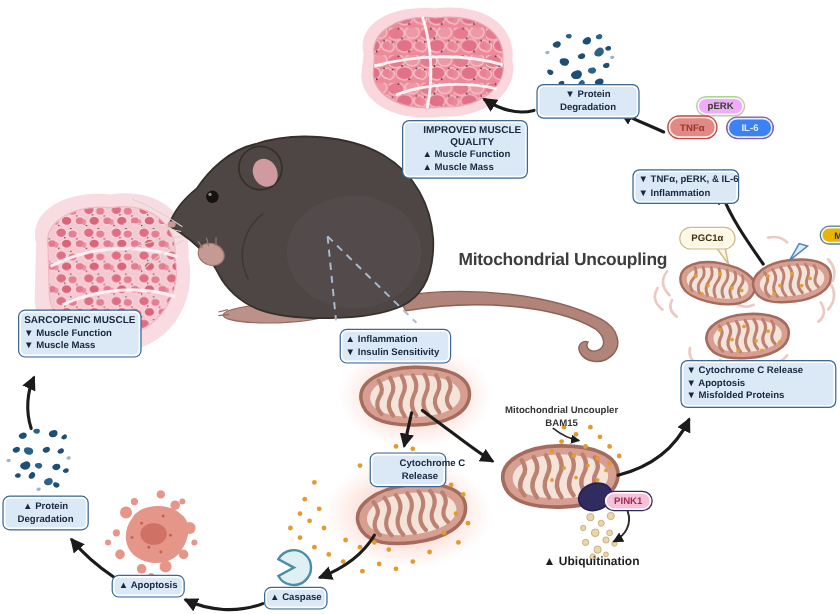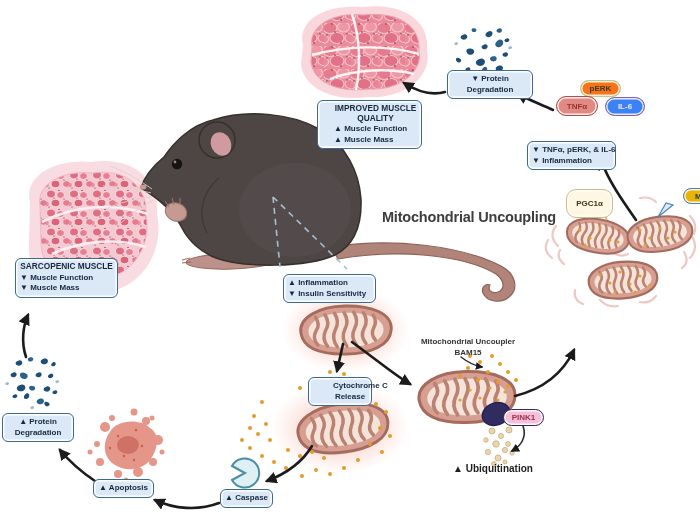--- a/index.html
+++ b/index.html
@@ -356,21 +356,21 @@
     <path d="M523,426 C527,437 521,446 512,451" stroke-width="1.6" marker-end="url(#ah2)"></path>
     <path d="M461,357 C470,364 476,366 482,367" stroke-width="1.4" marker-end="url(#ah2)"></path>
   </g>
 </svg>
 
 <div class="bx center" style="left:447px;top:70px;width:86px;">
   <div class="ln">▼ Protein</div>
   <div class="ln">Degradation</div>
 </div>
 
-<div class="bx" style="left:317px;top:100px;width:105px;padding-left:16px;">
+<div class="bx" style="left:335px;top:100px;width:105px;padding-left:16px;">
   <div class="ttl">IMPROVED MUSCLE QUALITY</div>
   <div class="ln">▲ Muscle Function</div>
   <div class="ln">▲ Muscle Mass</div>
 </div>
 
 <div class="bx" style="left:527px;top:117px;width:89px;margin-top:24px;">
   <div class="ln">▼ TNFα, pERK, &amp; IL-6</div>
   <div class="ln">▼ Inflammation</div>
 </div>
 
@@ -378,43 +378,48 @@
   <div class="ttl">SARCOPENIC MUSCLE</div>
   <div class="ln">▼ Muscle Function</div>
   <div class="ln">▼ Muscle Mass</div>
 </div>
 
 <div class="bx" style="left:283px;top:274px;width:93px;">
   <div class="ln">▲ Inflammation</div>
   <div class="ln">▼ Insulin Sensitivity</div>
 </div>
 
+<div class="bx" style="left:567px;top:300px;width:130px;">
+  <div class="ln">▼ Cytochrome C Release</div>
+  <div class="ln">▼ Apoptosis</div>
+  <div class="ln">▼ Misfolded Proteins</div>
+</div>
 
 <div class="bx center" style="left:308px;top:377px;width:64px;padding-left:24px;">
   <div class="ln">Cytochrome C</div>
   <div class="ln">Release</div>
 </div>
 
 <div class="bx center" style="left:2px;top:413px;width:72px;">
   <div class="ln">▲ Protein</div>
   <div class="ln">Degradation</div>
 </div>
 
 <div class="bx center" style="left:93px;top:479px;width:61px;">
   <div class="ln">▲ Apoptosis</div>
 </div>
 
 <div class="bx center" style="left:220px;top:489px;width:53px;">
   <div class="ln">▲ Caspase</div>
 </div>
 
-<div class="pill" style="left:580px;top:80px;width:41px;height:17px;background:#f97316;border:1.6px solid #aed492;color:#33402b;">pERK</div>
+<div class="pill" style="left:580px;top:80px;width:41px;height:17px;background:#f0abfc;border:1.6px solid #aed492;color:#33402b;">pERK</div>
 <div class="pill" style="left:556px;top:96px;width:42px;height:20px;background:#e18a85;border:1.6px solid #bc4a45;color:#9c322e;">TNFα</div>
 <div class="pill" style="left:605px;top:97px;width:40px;height:19px;background:#3b82f6;border:1.6px solid #8a5cab;color:#f0eaf6;">IL-6</div>
-<div class="pill" style="left:566px;top:189px;width:47px;height:29px;background:#fdf7e3;border:1.6px solid #d2ba85;color:#3f3413;">PGC1α</div>
+<div class="pill" style="left:566px;top:189px;width:47px;height:19px;background:#fdf7e3;border:1.6px solid #d2ba85;color:#3f3413;">PGC1α</div>
 <div class="pill" style="left:683px;top:188px;width:46px;height:16px;background:#eab308;border:1.6px solid #4d82b8;color:#1c3c63;">MFN2</div>
 <div class="pill" style="left:503px;top:409px;width:41px;height:17px;background:#f6c0d8;border:1.6px solid #2b2c5e;color:#a02c50;">PINK1</div>
 
 <div class="sect" style="left:373px;top:209px;width:192px;">Mitochondrial Uncoupling</div>
 
 <div class="sm" style="left:414px;top:336px;width:108px;">
   <div>Mitochondrial Uncoupler</div>
   <div>BAM15</div>
 </div>
 <div class="sml" style="left:453px;top:463px;width:100px;">▲ Ubiquitination</div>

